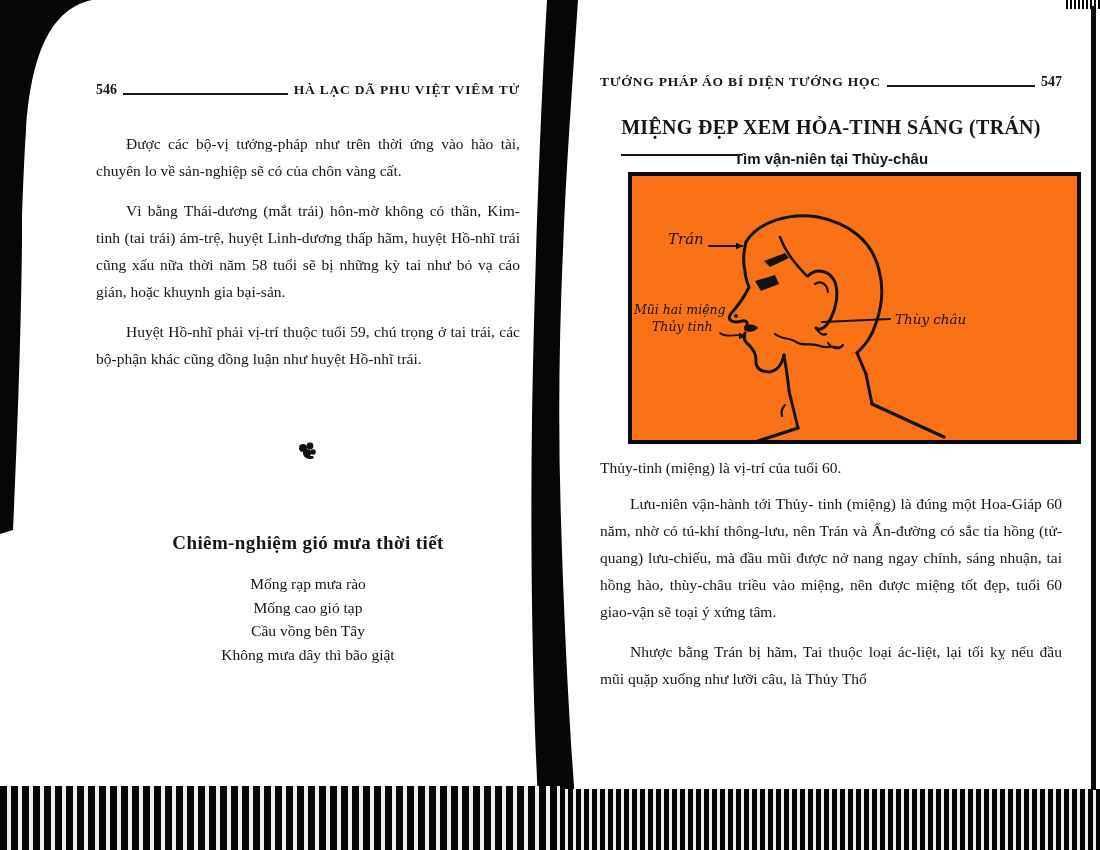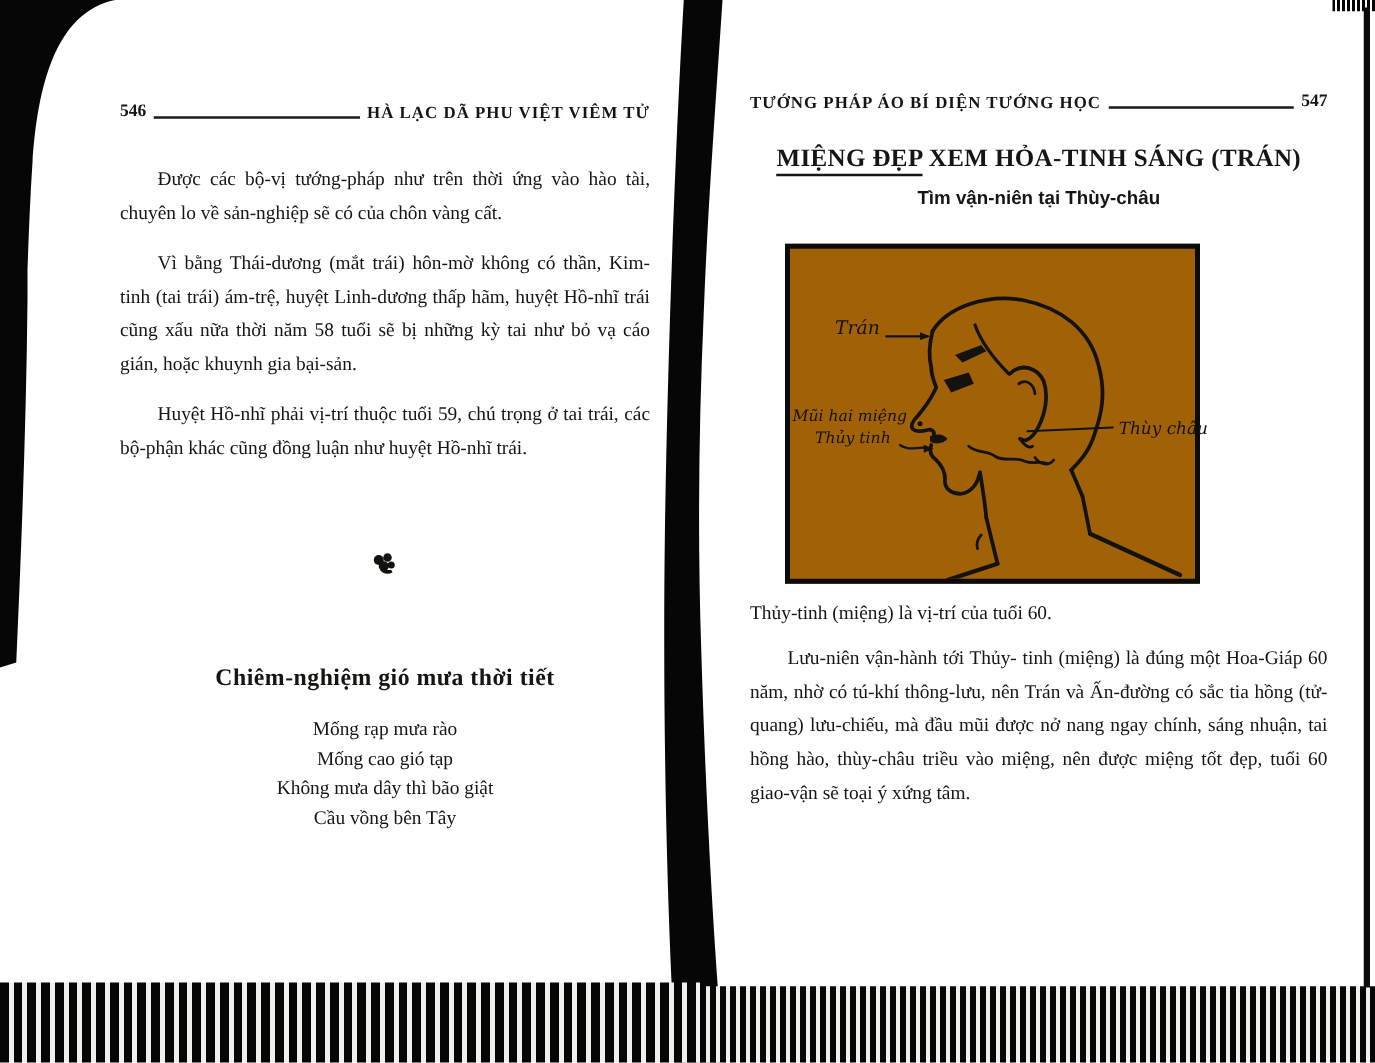--- a/index.html
+++ b/index.html
@@ -31,26 +31,26 @@
   .body-text{font-size:15.5px;line-height:27px;text-align:justify;}
   .body-text p{margin:0 0 13px 0;text-indent:30px;}
   .page-left .body-text{margin-top:32px;}
 
   .ornament{display:block;margin:70px auto 0 auto;width:24px;height:20px;}
 
   .section-heading{margin-top:70px;text-align:center;font-weight:bold;font-size:19px;letter-spacing:0.4px;}
   .poem{margin-top:18px;text-align:center;font-size:15.5px;line-height:23.5px;}
 
   .chapter-title{margin-top:26px;text-align:center;font-weight:bold;font-size:20px;letter-spacing:0.3px;white-space:nowrap;}
-  .chapter-title .u{border-bottom:2px solid #171512;padding-bottom:1px;}
+  .chapter-title .u{border-bottom:2px solid #171512;padding-bottom:16px;}
   .subtitle{margin-top:9px;text-align:center;font-weight:bold;font-size:15px;line-height:22px;
     font-family:"Liberation Sans","DejaVu Sans",sans-serif;}
 
-  .figure-box{margin:25px 0 0 28px;width:332px;height:272px;box-sizing:border-box;
-    border:4px solid #0b0b0b;background:#a16207;position:relative;}
+  .figure-box{margin:2px 0 0 28px;width:453px;height:272px;box-sizing:border-box;
+    border:4px solid #0b0b0b;background:#f97316;position:relative;}
   .figure-box svg{display:block;}
   .fig-label{font-style:italic;font-family:"DejaVu Serif",serif;fill:#14120f;}
 
   .caption{margin-top:15px;font-size:15.5px;}
   .page-right .body-text{margin-top:13px;}
 </style>
 </head>
 <body>
 
 <svg id="scan-artifacts" class="artifact" width="1100" height="850" viewBox="0 0 1100 850">
@@ -84,22 +84,22 @@
     <circle cx="11" cy="11" r="4" fill="#14120f"></circle>
     <circle cx="17" cy="10" r="2.8" fill="#14120f"></circle>
     <path d="M8,14 C10,17 14,18 18,16 L17,14 Z" fill="#14120f"></path>
   </svg>
 
   <div class="section-heading">Chiêm-nghiệm gió mưa thời tiết</div>
 
   <div class="poem">
     <div>Mống rạp mưa rào</div>
     <div>Mống cao gió tạp</div>
+    <div>Cầu vồng bên Tây</div>
     <div>Không mưa dây thì bão giật</div>
-    <div>Cầu vồng bên Tây</div>
   </div>
 </div>
 
 <div class="page page-right">
   <div class="running-head">
     <span>TƯỚNG PHÁP ÁO BÍ DIỆN TƯỚNG HỌC</span>
     <span class="rule"></span>
     <span class="page-num">547</span>
   </div>
 
@@ -154,14 +154,15 @@
       <text class="fig-label" x="2" y="138" font-size="12.5">Mũi hai miệng</text>
       <text class="fig-label" x="20" y="155" font-size="12.5">Thủy tinh</text>
       <text class="fig-label" x="263" y="148" font-size="13.5">Thùy châu</text>
     </svg>
   </div>
 
   <div class="caption">Thủy-tinh (miệng) là vị-trí  của tuổi 60.</div>
 
   <div class="body-text">
     <p>Lưu-niên vận-hành tới Thủy- tinh (miệng) là đúng một Hoa-Giáp 60 năm,  nhờ có tú-khí thông-lưu, nên Trán và Ấn-đường có sắc  tia hồng (tử-quang) lưu-chiếu,  mà đầu mũi được nở nang ngay chính,  sáng nhuận, tai hồng hào, thùy-châu triều vào miệng, nên được miệng tốt đẹp, tuổi 60 giao-vận sẽ toại ý  xứng tâm.</p>
+    <p>Nhược bằng Trán bị hãm,  Tai thuộc loại  ác-liệt,  lại tối kỵ nếu đầu  mũi quặp xuống như lưỡi câu,  là Thủy Thổ</p>
   </div>
 </div>
 
 </body></html>

